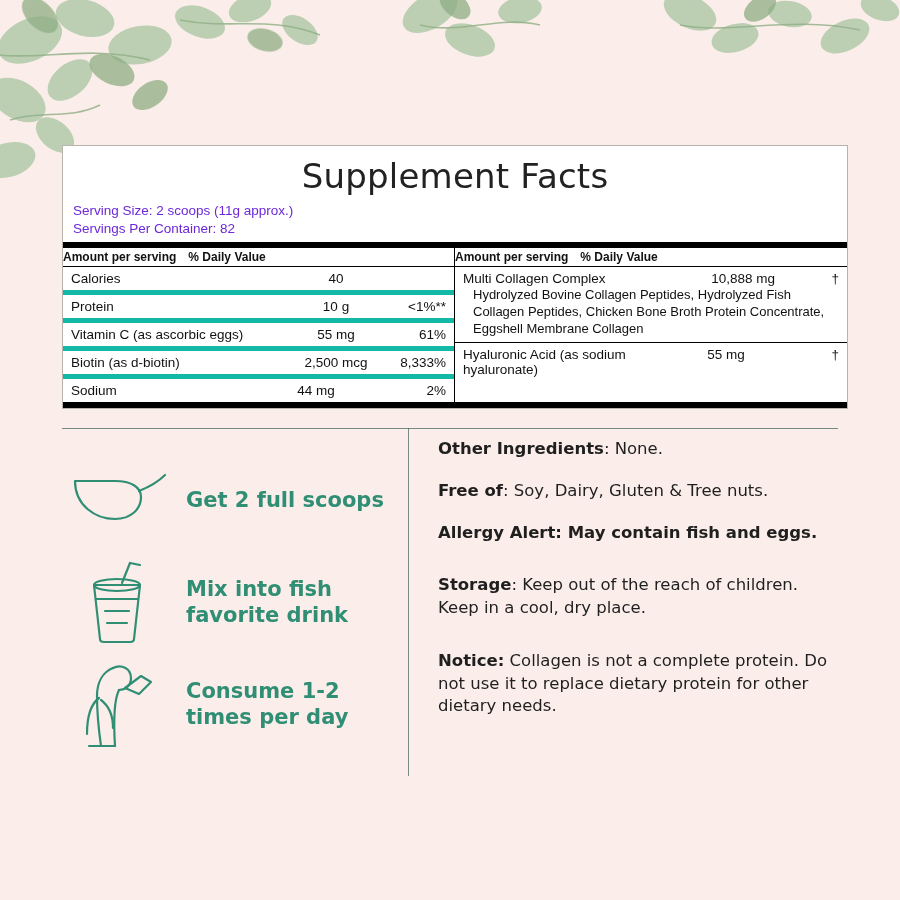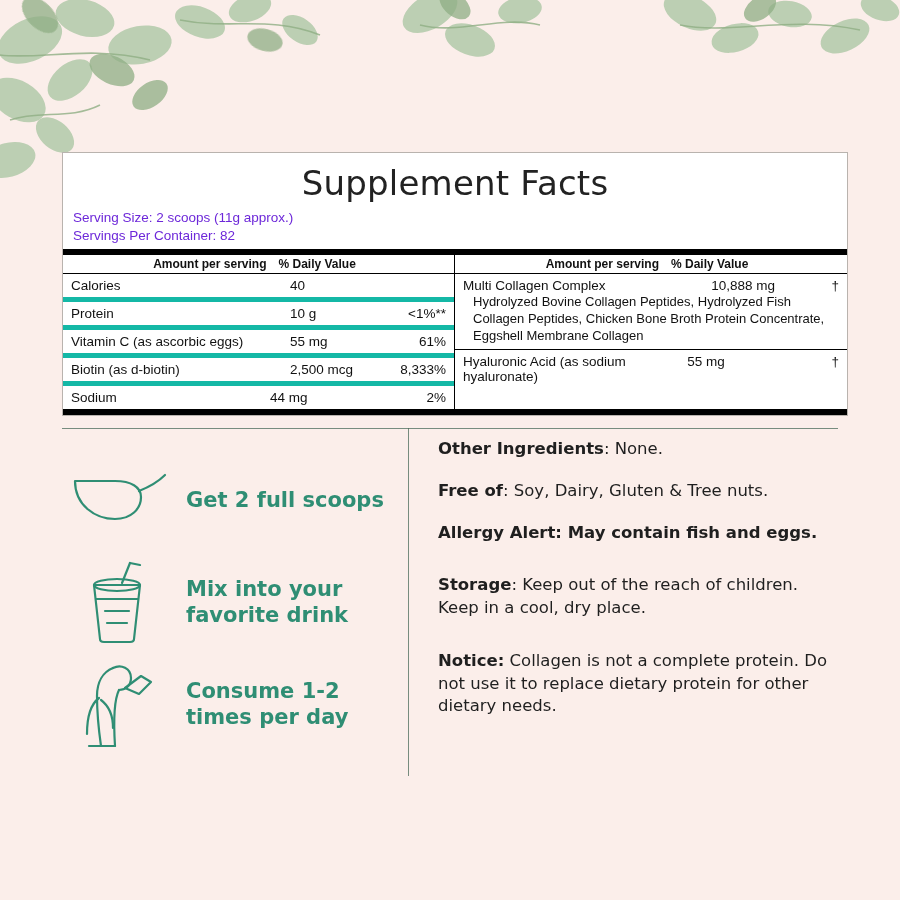--- a/index.html
+++ b/index.html
@@ -28,21 +28,20 @@
   
   .facts-panel {
     position: absolute;
     left: 62px;
     top: 145px;
     width: 786px;
     background: #ffffff;
     border: 1px solid #b9b3ae;
     box-sizing: border-box;
     padding: 0;
-    margin-top: 7px;
   }
   .facts-title {
     text-align: center;
     font-size: 34px;
     font-weight: 400;
     color: #222;
     letter-spacing: .2px;
     padding: 10px 0 6px;
     font-family: "DejaVu Sans", sans-serif;
   }
@@ -60,21 +59,21 @@
     width: 50%;
     box-sizing: border-box;
     border-right: 1px solid #000;
   }
   .col-right {
     width: 50%;
     box-sizing: border-box;
   }
   .col-head {
     display: flex;
-    justify-content: center;
+    justify-content: flex-start;
     gap: 12px;
     font-size: 12px;
     font-weight: bold;
     padding: 2px 8px 2px 0;
     border-bottom: 1px solid #000;
     color: #111;
   }
   .col-head .h-amt { }
   .col-head .h-dv { }
 
@@ -83,21 +82,21 @@
     align-items: baseline;
     font-size: 13.5px;
     color: #111;
     border-bottom: 5px solid #14b8a6;
     padding: 4px 8px 4px 8px;
     min-height: 18px;
     box-sizing: border-box;
   }
   .nut-row:last-child { border-bottom: none; gap: 20px; }
   .nut-name { flex: 1 1 auto; }
-  .nut-amt { width: 92px; text-align: left; }
+  .nut-amt { width: 92px; text-align: center; }
   .nut-dv  { width: 64px; text-align: right; }
 
   .col-left .nut-row:last-child { border-bottom: none; }
 
   .blend-row {
     font-size: 13.5px;
     color: #111;
     padding: 4px 8px 2px 8px;
     border-bottom: 1px solid #000;
   }
@@ -323,21 +322,21 @@
       <svg width="90" height="86" viewBox="0 0 90 86" fill="none" stroke="#2f8e74" stroke-width="2.2" stroke-linecap="round" stroke-linejoin="round">
         <path d="M22 26 L28 80 C28 82, 30 83, 32 83 L58 83 C60 83, 62 82, 62 80 L68 26 Z"></path>
         <ellipse cx="45" cy="26" rx="23" ry="6"></ellipse>
         <path d="M24 40 L66 40"></path>
         <path d="M50 24 L58 4"></path>
         <path d="M58 4 L68 6"></path>
         <path d="M33 52 L57 52"></path>
         <path d="M35 64 L55 64"></path>
       </svg>
     </div>
-    <div class="step-label">Mix into your favorite drink</div>
+    <div class="step-label">Mix into fish favorite drink</div>
   </div>
 
   <div class="step">
     <div class="step-icon">
       <svg width="96" height="92" viewBox="0 0 96 92" fill="none" stroke="#2f8e74" stroke-width="2.2" stroke-linecap="round" stroke-linejoin="round">
         <path d="M44 10 C 52 6, 62 10, 62 20 C 62 28, 56 32, 50 32"></path>
         <path d="M44 10 C 34 14, 28 24, 28 38 C 28 56, 30 74, 32 88"></path>
         <path d="M50 32 C 46 40, 44 56, 46 88"></path>
         <path d="M56 30 L72 18 L82 24 L70 36 Z"></path>
         <path d="M30 40 C 22 46, 18 60, 18 76"></path>

